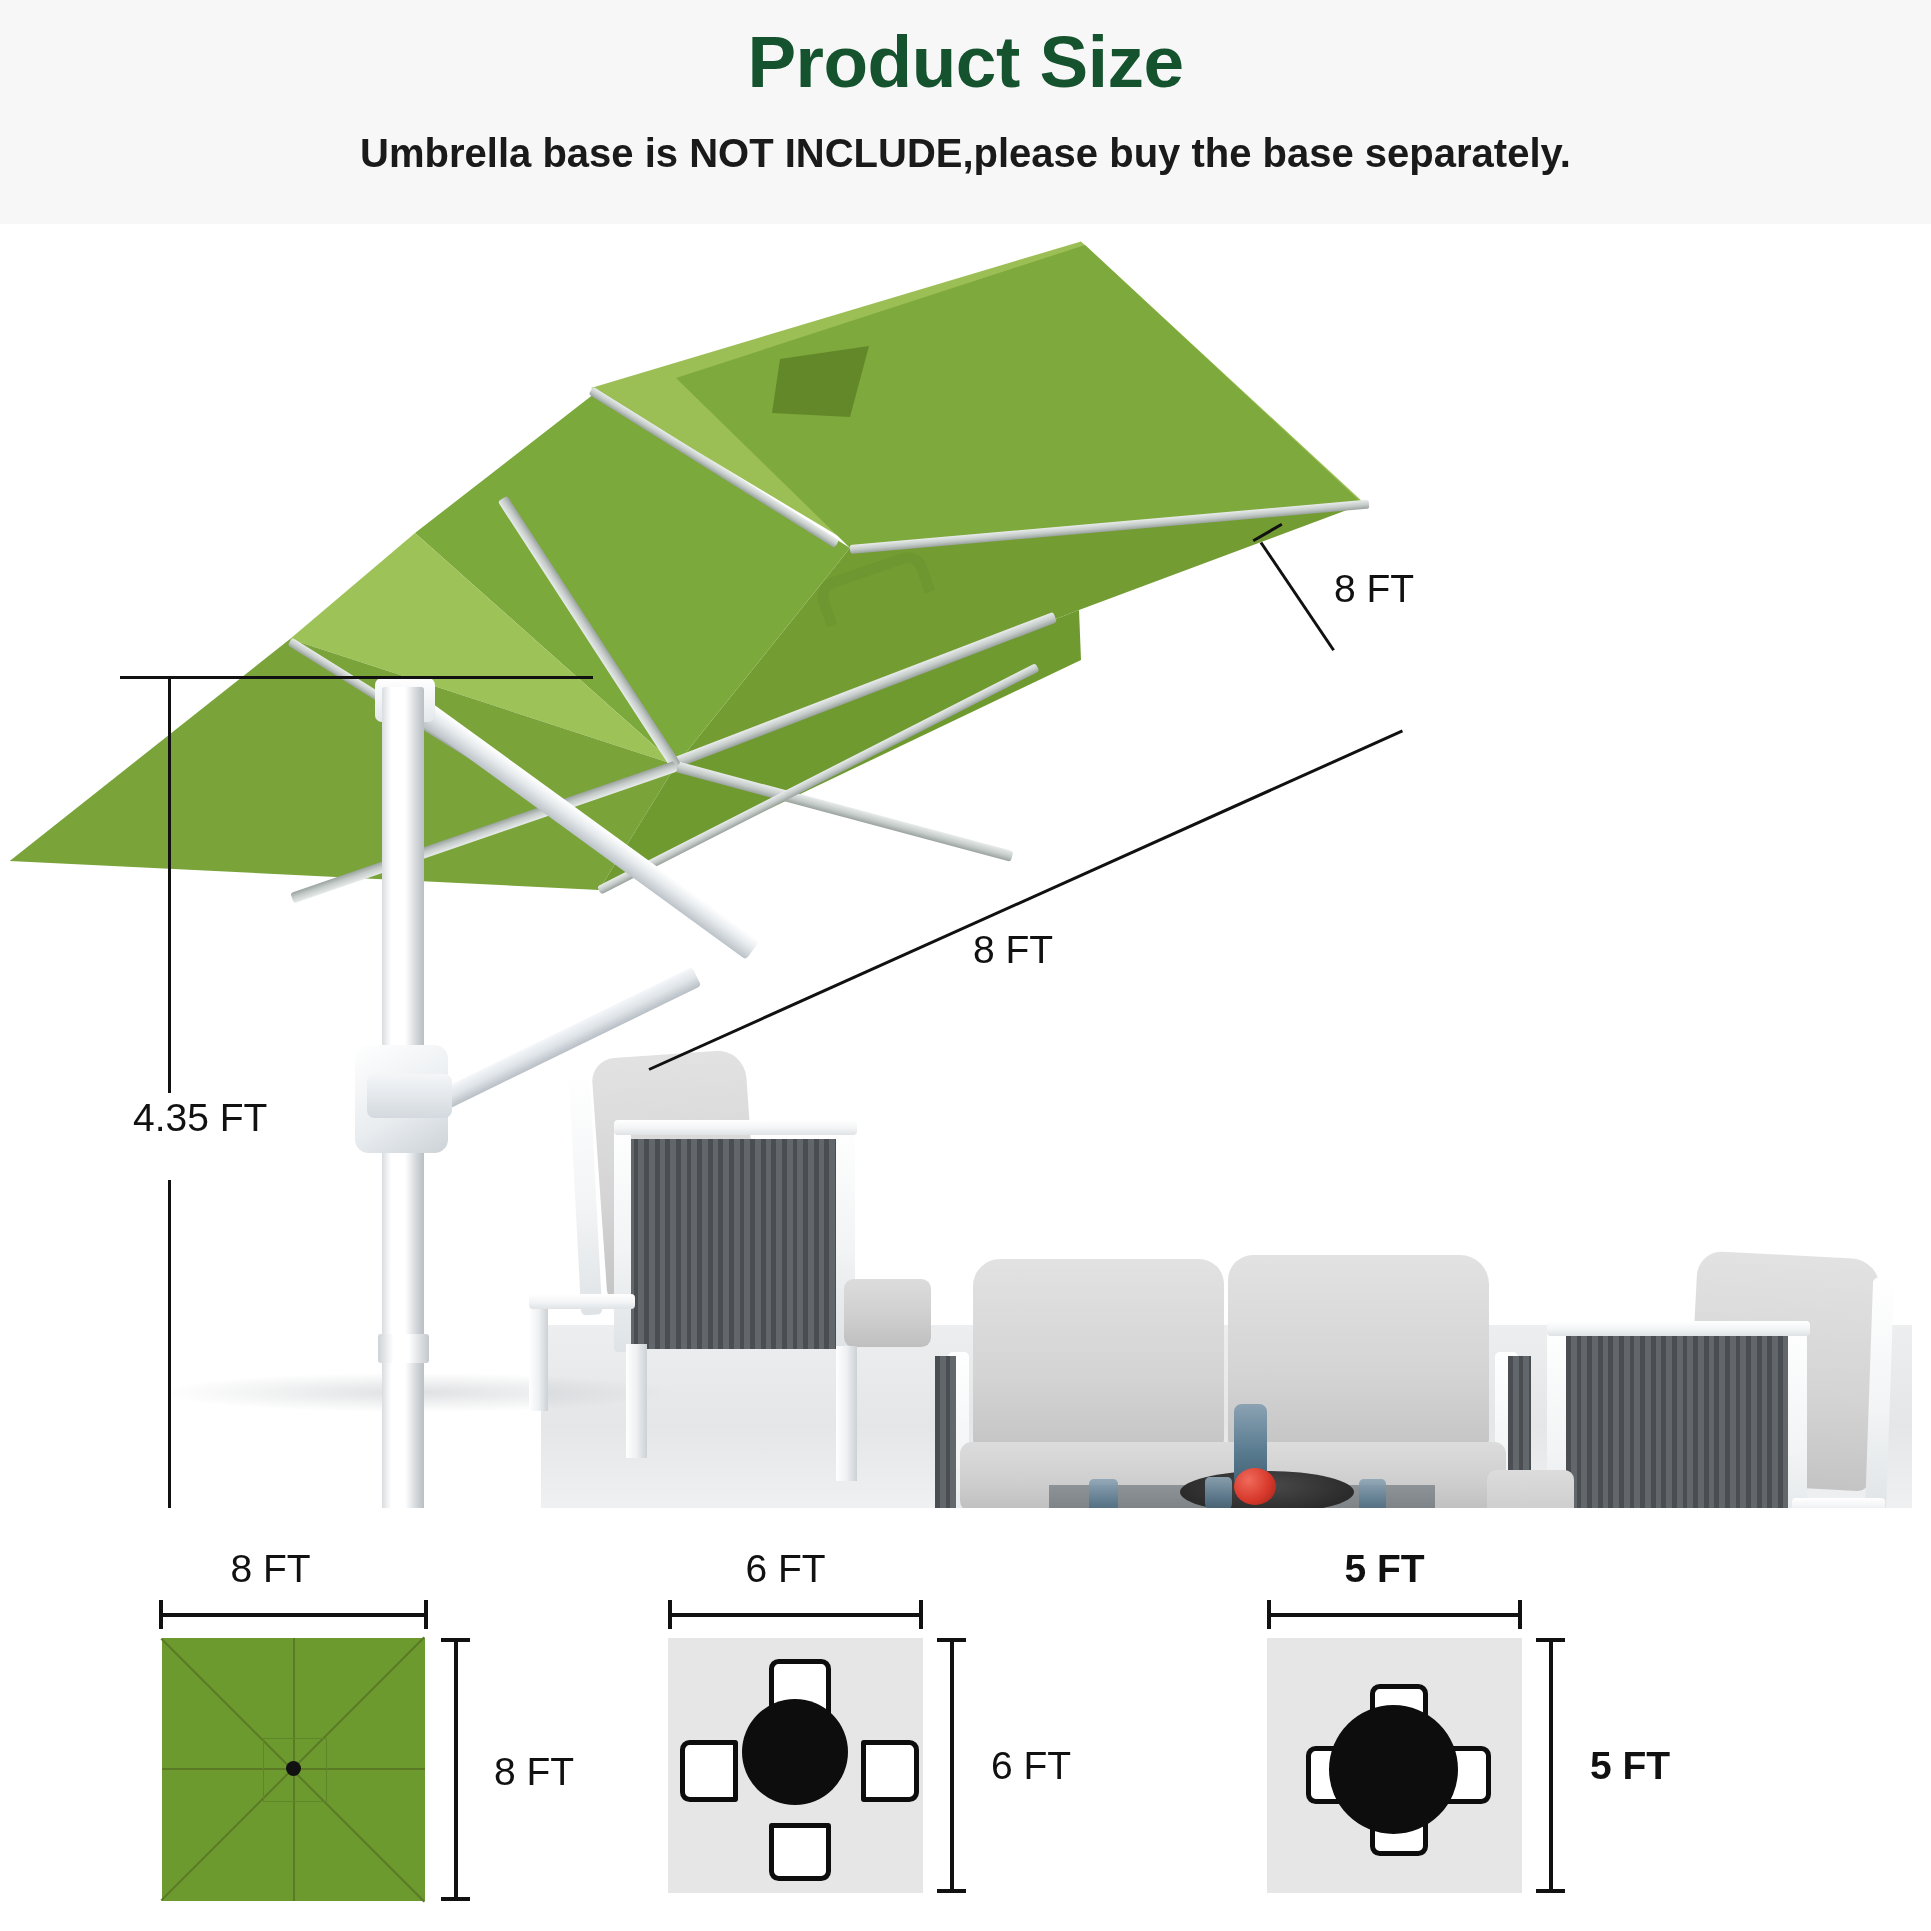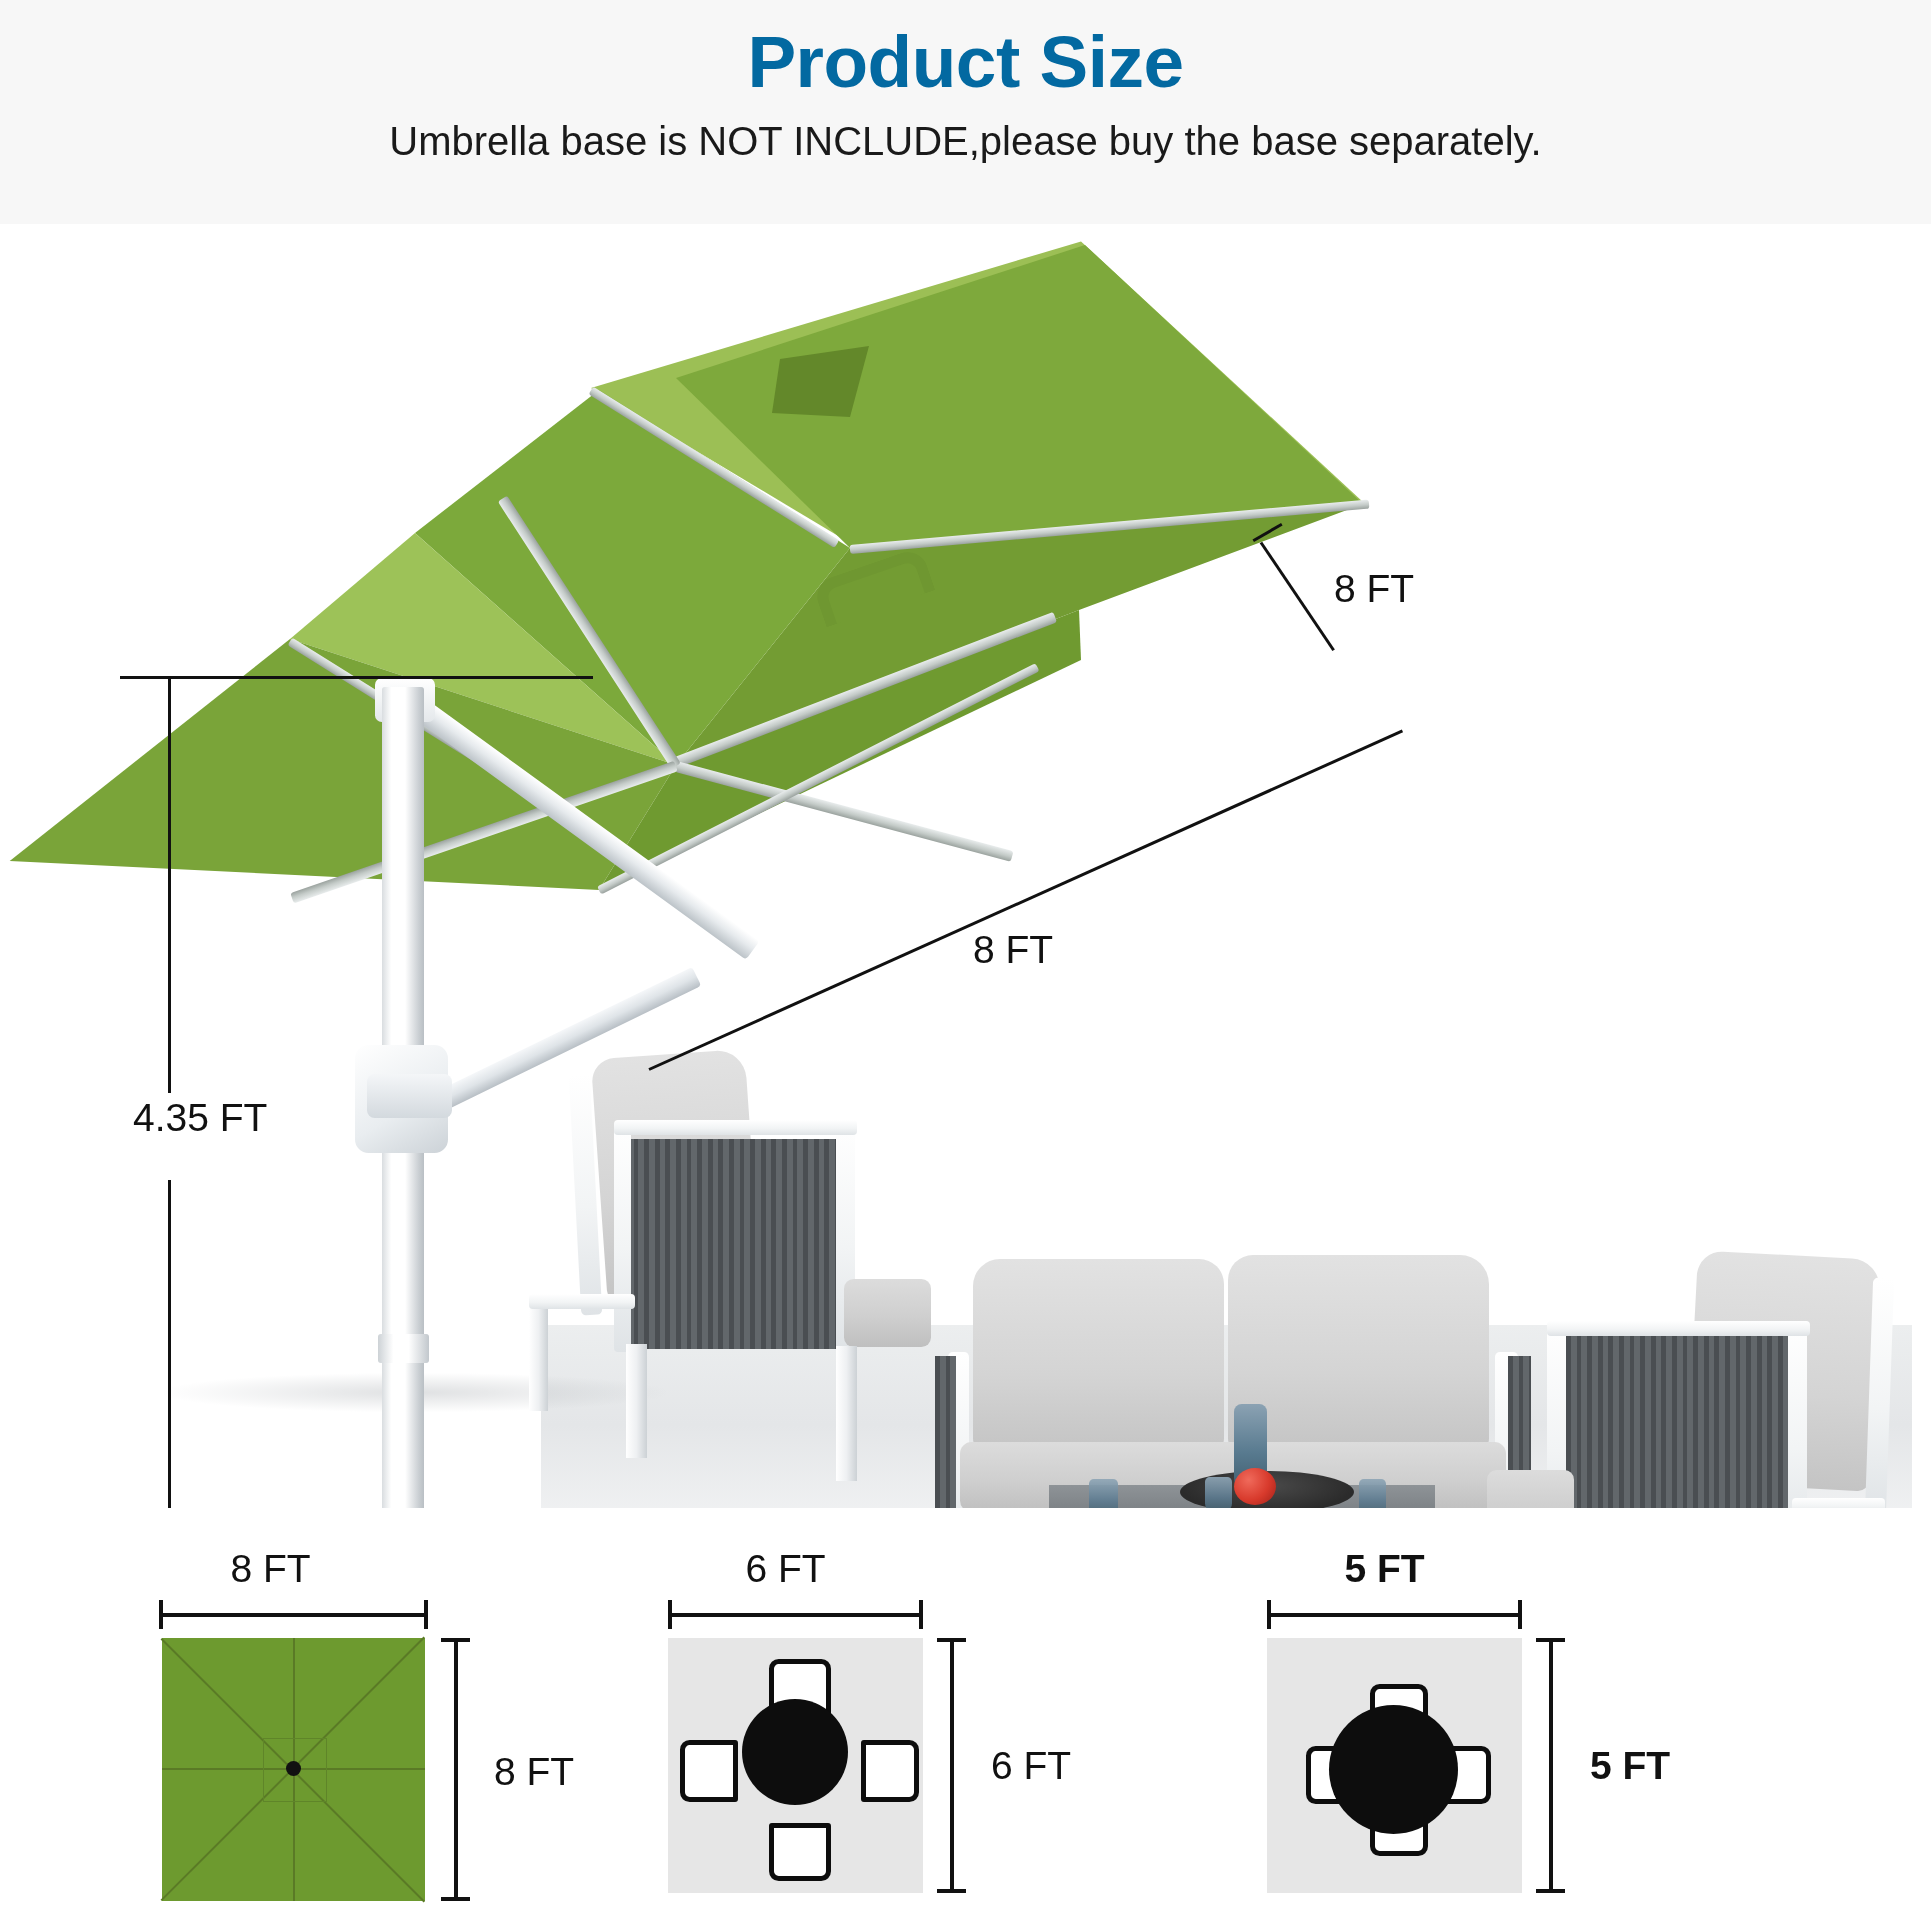--- a/index.html
+++ b/index.html
@@ -13,25 +13,25 @@
   .root{position:relative;width:1931px;height:1931px;}
 
   
   .header{
     position:absolute;left:0;top:0;width:1931px;height:224px;
     background:#f7f7f7;
     display:flex;flex-direction:column;align-items:center;justify-content:flex-start;
   }
   .header-title{
     margin-top:25px;
-    font-size:73px;font-weight:bold;color:#0369a1;letter-spacing:-0.5px;line-height:1;
+    font-size:73px;font-weight:bold;color:#14532d;letter-spacing:-0.5px;line-height:1;
   }
   .header-sub{
-    margin-top:23px;
-    font-size:40px;font-weight:normal;color:#1a1a1a;line-height:1;
+    margin-top:35px;
+    font-size:40px;font-weight:bold;color:#1a1a1a;line-height:1;
   }
 
   
   .hero{position:absolute;left:0;top:224px;width:1931px;height:1284px;background:#ffffff;overflow:hidden;}
 
   
   .ground{
     position:absolute;left:541px;top:1101px;width:1371px;height:222px;
     background:linear-gradient(180deg,#eceeef 0%, #e4e6e8 45%, #f4f5f6 100%);
   }

